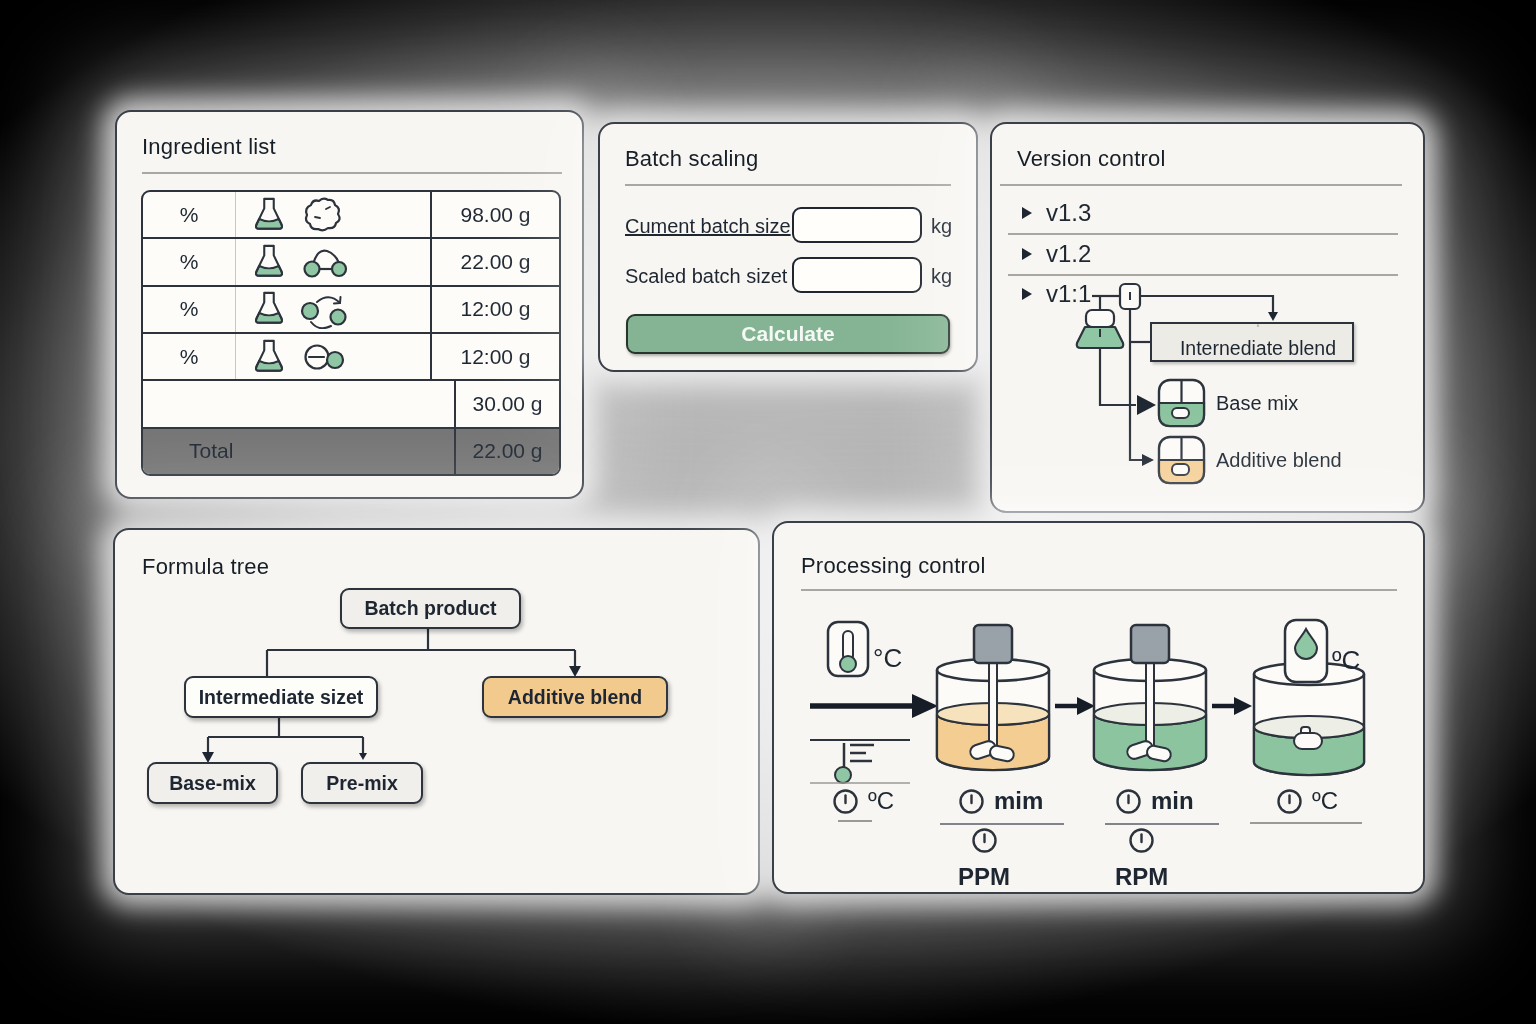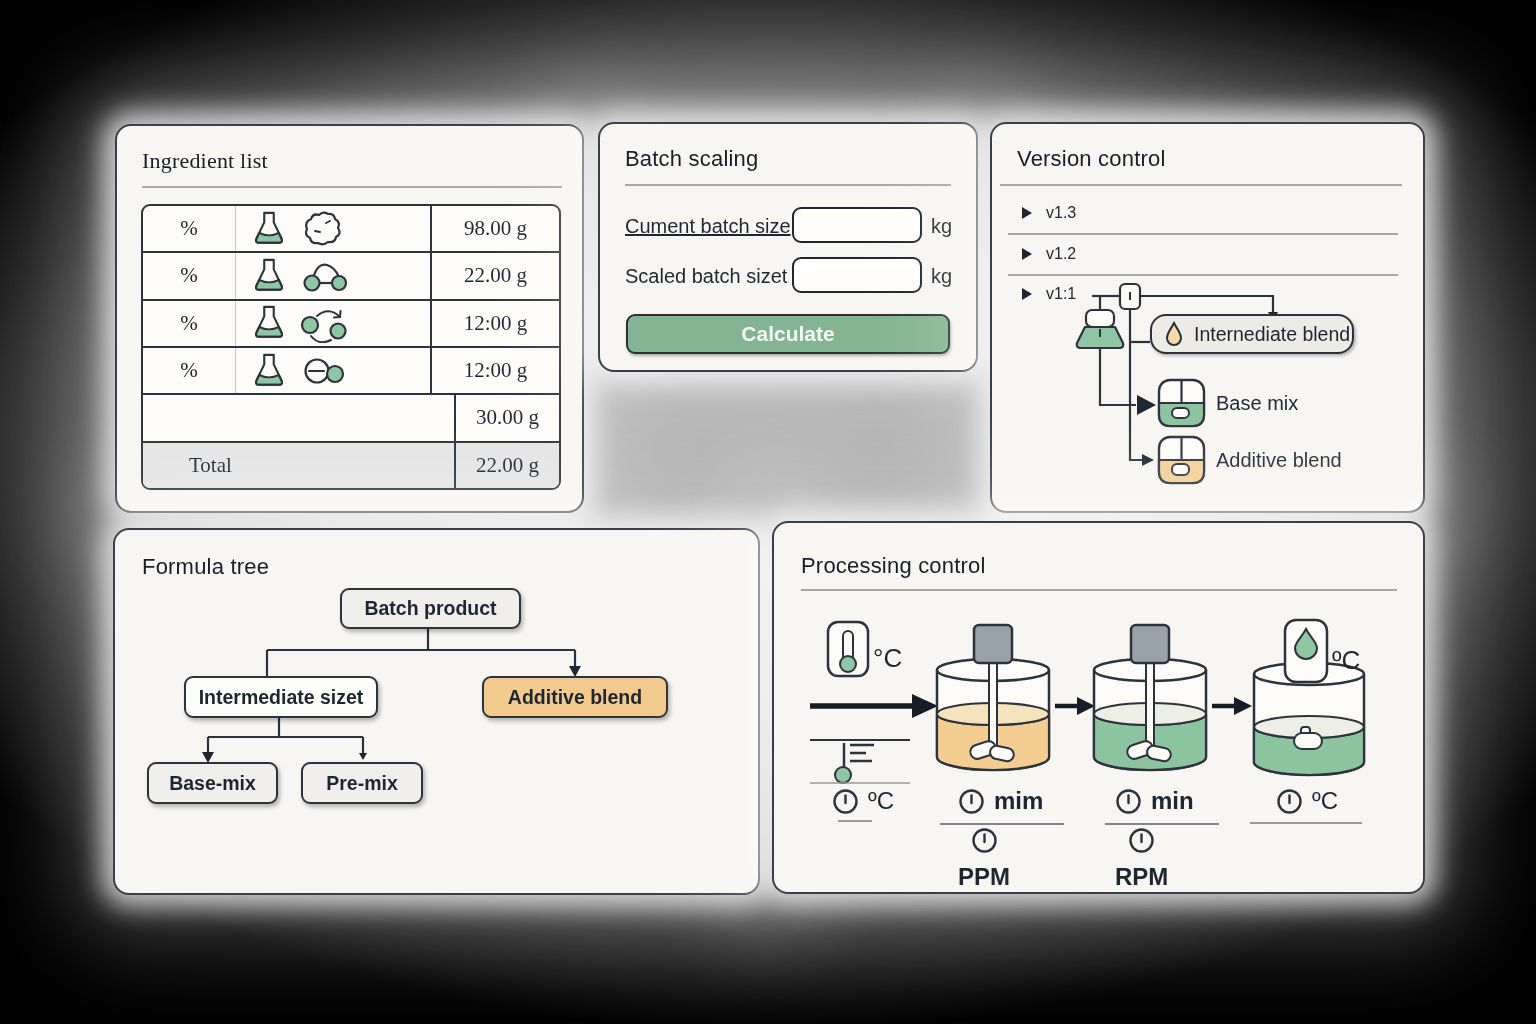--- a/index.html
+++ b/index.html
@@ -9,58 +9,58 @@
   .panel{position:absolute;background:#f8f6f2;border:2px solid #3a4049;border-radius:16px;
     box-shadow:0 0 26px 12px rgba(255,255,255,.72),0 0 90px 42px rgba(255,255,255,.26);}
   .ptitle{position:absolute;font-size:22px;color:#161e28;letter-spacing:.2px;white-space:nowrap;}
   .phr{position:absolute;height:1.5px;background:#a9a7a2;}
   
   .ingtable{position:absolute;left:24px;top:78px;width:416px;height:282px;border:2.5px solid #2c333c;
     border-radius:9px;overflow:hidden;background:#fdfcf9;display:flex;flex-direction:column;}
   .irow{flex:1;display:grid;grid-template-columns:93px 196px 1fr;border-bottom:2px solid #2c333c;}
   .irow:last-child{border-bottom:none;}
   .irow.merged{grid-template-columns:289px 1fr;padding-left:24px;}
-  .irow.total{background:#e5e5e5;}
+  .irow.total{background:#737373;}
   .icell{display:flex;align-items:center;justify-content:center;font-size:21px;}
   .icell.pctc{border-right:1.5px solid #c9c7c2;}
   .icell.iconc{border-right:2px solid #2c333c;justify-content:flex-start;padding-left:14px;gap:11px;}
   .icell.leftm{border-right:2px solid #2c333c;justify-content:flex-start;padding-left:22px;}
   
   .blabel{position:absolute;font-size:20px;white-space:nowrap;}
   .binput{position:absolute;width:130px;height:36px;border:2.5px solid #1f2630;border-radius:9px;
     background:#fffefb;font-size:19px;padding:0 8px;box-sizing:border-box;font-family:"Liberation Sans",sans-serif;}
   .bunit{position:absolute;font-size:20px;}
   .calc{position:absolute;left:26px;top:190px;width:324px;height:40px;background:#84b493;color:#f4f9f5;
     border:2.5px solid #27352c;border-radius:9px;font-size:21px;font-weight:600;font-family:"Liberation Sans",sans-serif;
     box-shadow:1px 2px 3px rgba(0,0,0,.3);cursor:pointer;}
   
-  .vrow{position:absolute;left:30px;right:20px;height:36px;display:flex;align-items:center;gap:14px;font-size:16px;cursor:pointer;text-align:right;}
+  .vrow{position:absolute;left:30px;right:20px;height:36px;display:flex;align-items:center;gap:14px;font-size:24px;cursor:pointer;text-align:right;}
   .tri{width:0;height:0;border-left:10px solid #1d2631;border-top:6.5px solid transparent;border-bottom:6.5px solid transparent;}
   .vsep{position:absolute;left:16px;height:1.5px;background:#a9a7a2;}
-  .iblendbox{position:absolute;left:158px;top:190px;width:204px;height:40px;display:flex;align-items:center;
-    gap:10px;padding-left:12px;box-sizing:border-box;background:#edebe6;border:2px solid #2c333c;border-radius:16px;
-    font-size:19.5px;box-shadow:1.5px 2px 3px rgba(0,0,0,.25);}
+  .iblendbox{position:absolute;left:158px;top:198px;width:204px;height:40px;display:flex;align-items:center;
+    gap:10px;padding-left:12px;box-sizing:border-box;background:#edebe6;border:2px solid #2c333c;border-radius:0;
+    font-size:19.5px;box-shadow:1.5px 2px 3px rgba(0,0,0,.25);flex-direction:column;}
   .treelabel{position:absolute;font-size:20px;white-space:nowrap;}
   
   .tbox{position:absolute;display:flex;align-items:center;justify-content:center;border:2px solid #2c333c;
     border-radius:9px;font-size:19.5px;font-weight:600;background:#f1efeb;box-shadow:2px 3px 4px rgba(0,0,0,.28);}
   
   .deg{position:absolute;font-size:26px;}
   .prow{position:absolute;display:flex;align-items:center;gap:9px;font-size:24px;font-weight:600;}
   .prow .u{font-weight:400;}
   .pdiv{position:absolute;height:2px;background:#81858b;}
   .pdiv.lt{height:1.5px;background:#9a9a96;}
   .absfill{position:absolute;left:0;top:0;}
 </style>
 </head>
 <body>
 
 <div class="canvas">
 
-  <section class="panel" style="left:115px;top:124px;width:465px;height:385px;font-family:Liberation Serif, serif;">
+  <section class="panel" style="left:115px;top:110px;width:465px;height:385px;">
     <div class="ptitle" style="left:25px;top:22px;">Ingredient list</div>
     <div class="phr" style="left:25px;top:60px;width:420px;"></div>
     <div class="ingtable">
 
       <div class="irow">
         <div class="icell pctc">%</div>
         <div class="icell iconc">
           <svg width="38" height="38" viewBox="0 0 40 40">
             <path d="M15,3 L25,3 L25,13 L33.2,30 Q35,34.5 30.3,34.5 L9.7,34.5 Q5,34.5 6.8,30 L15,13 Z" fill="#fdfcf9" stroke="none"></path>
             <path d="M9.7,24 L6.8,30 Q5,34.5 9.7,34.5 L30.3,34.5 Q35,34.5 33.2,30 L30.3,24 Q20,29.5 9.7,24 Z" fill="#8fc7a4" stroke="#2c333c" stroke-width="2" stroke-linejoin="round"></path>

